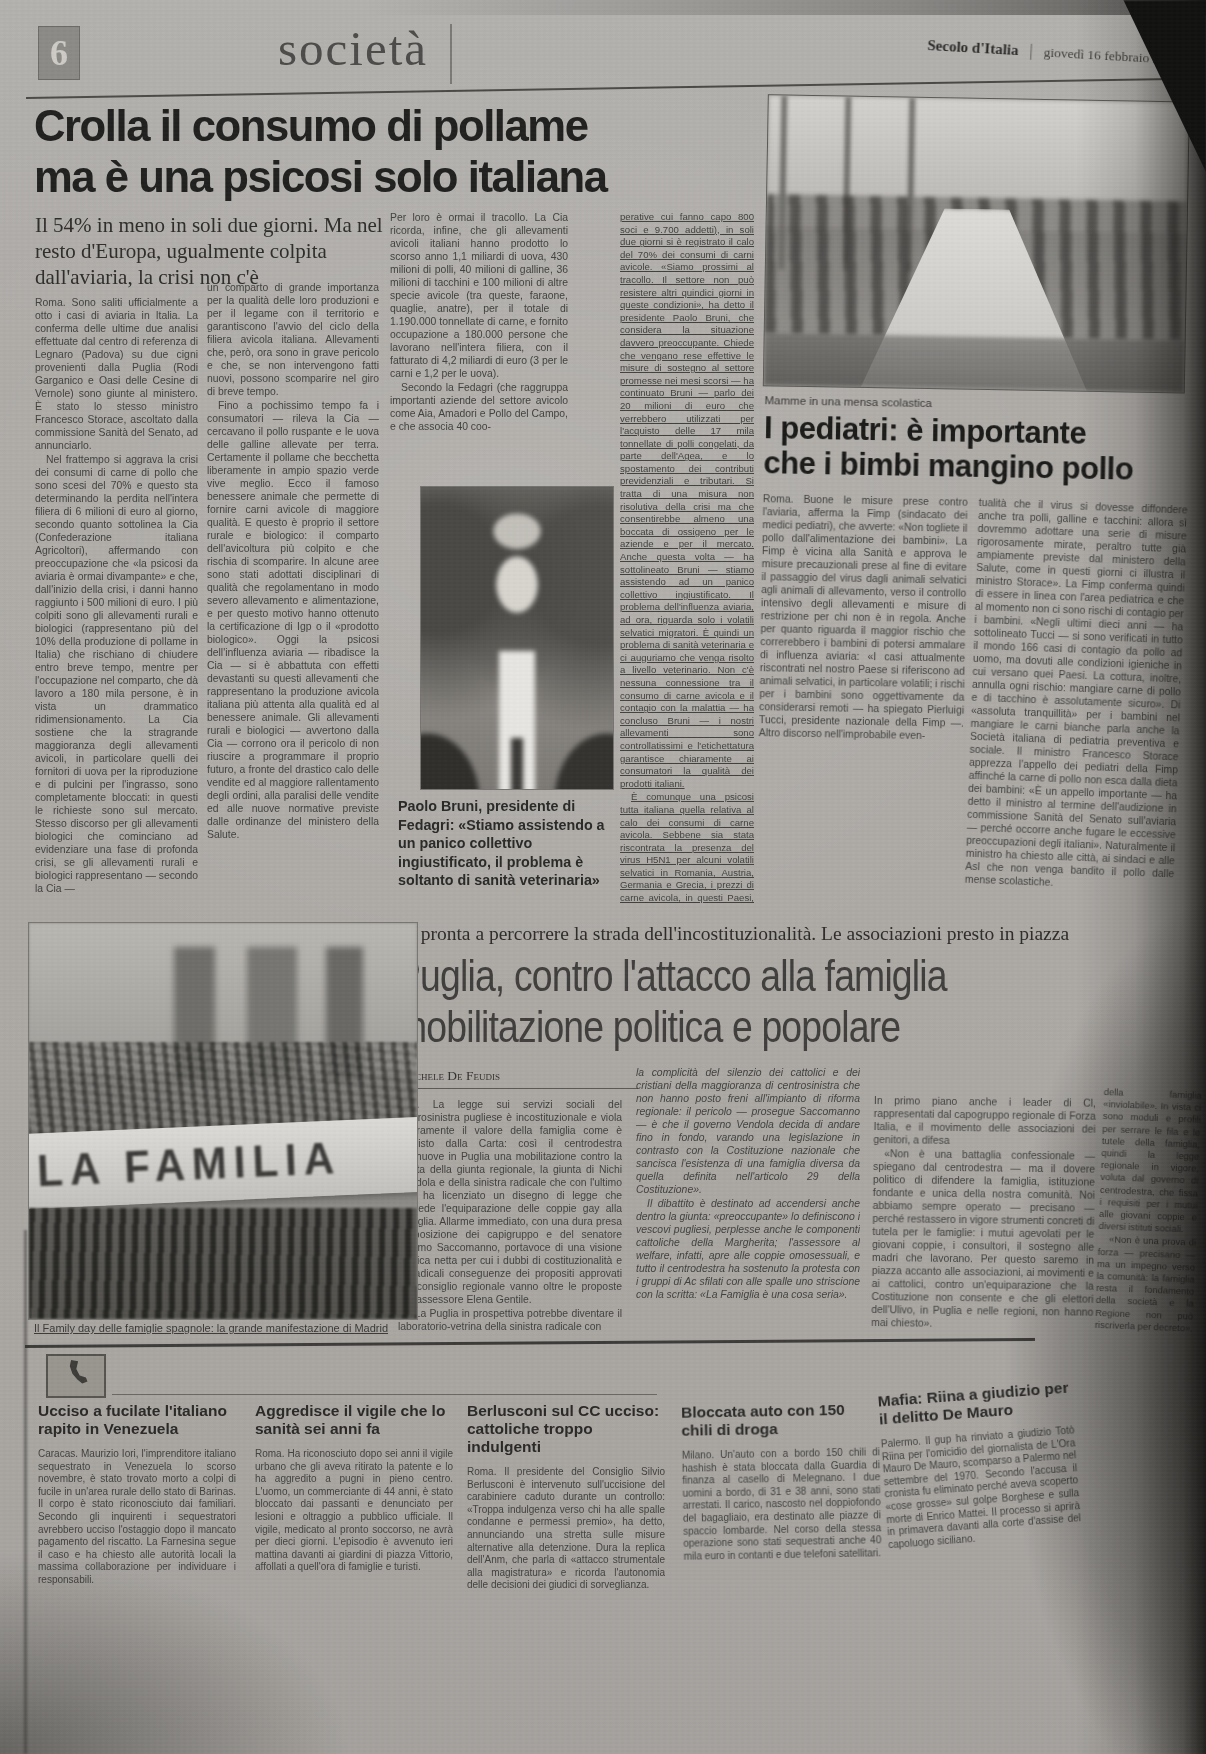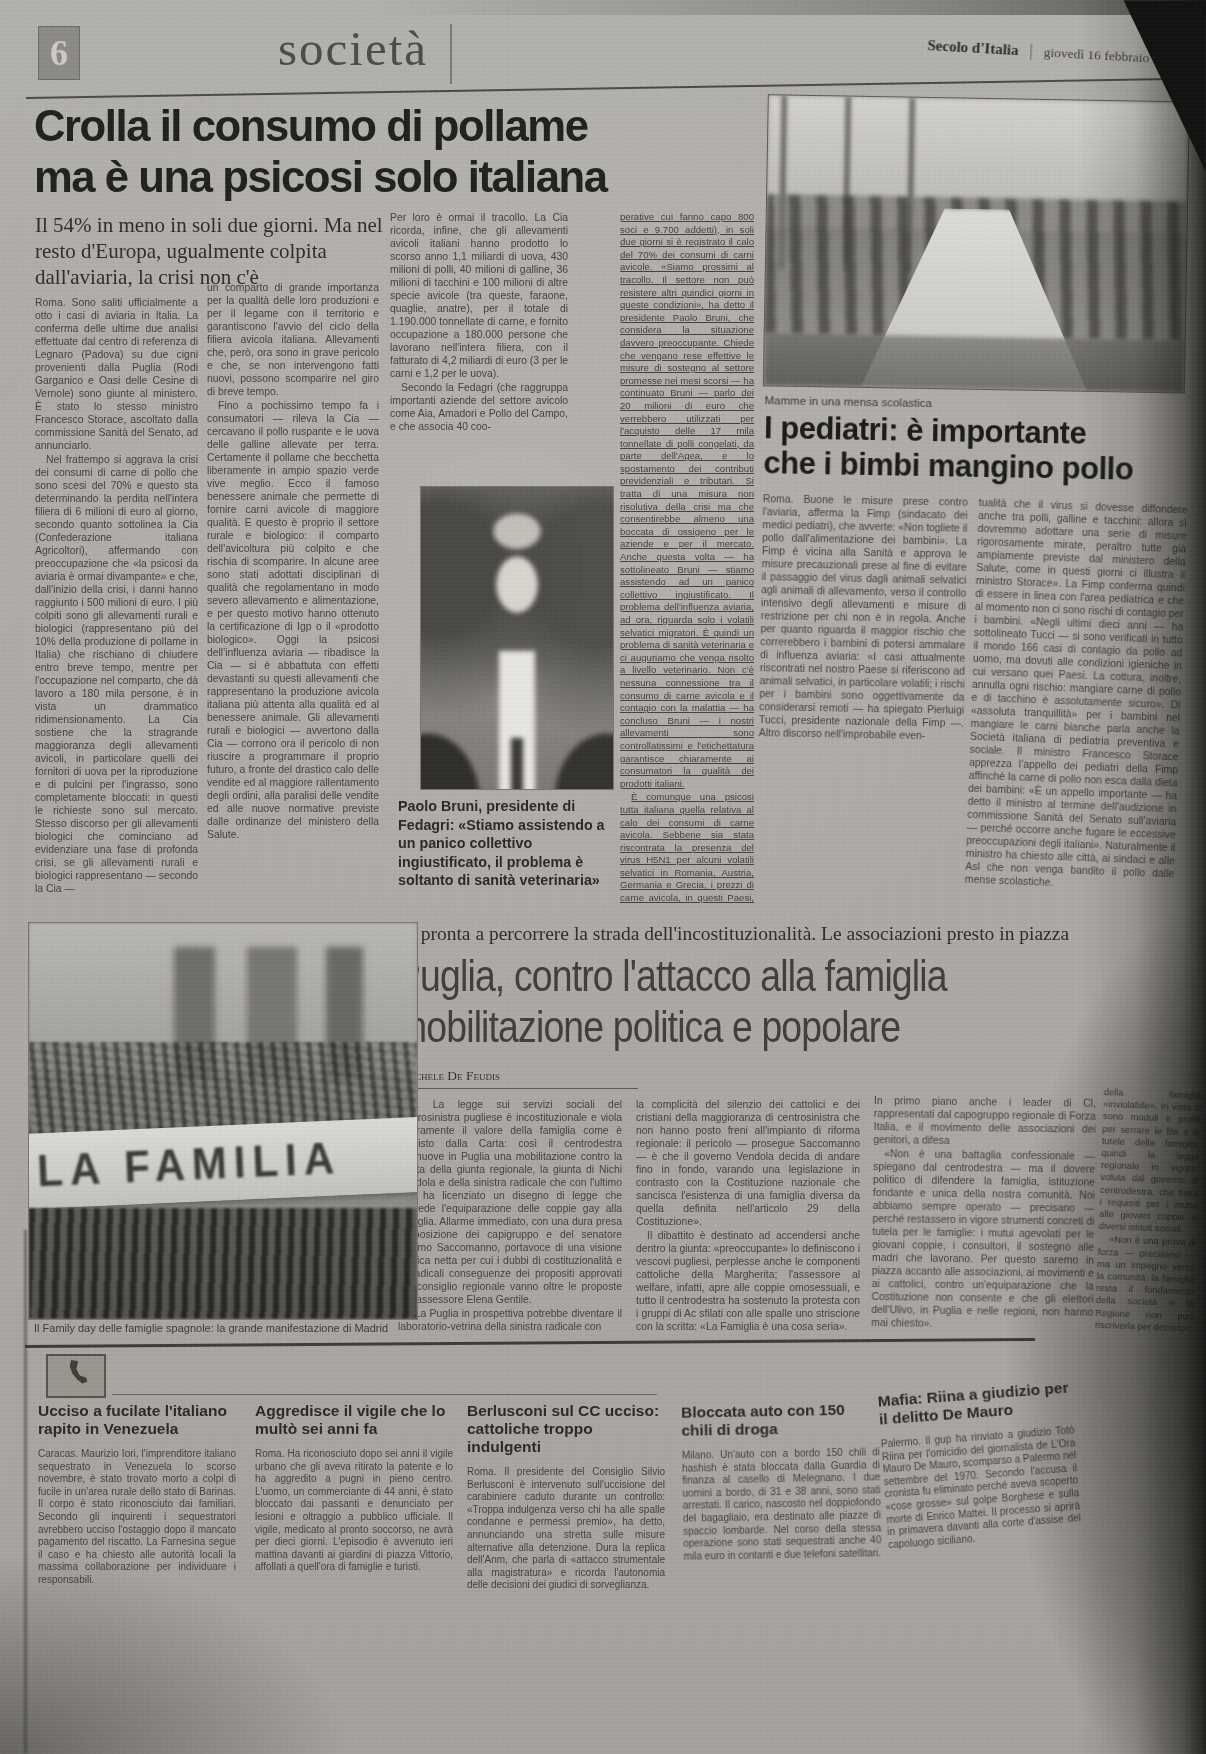--- a/index.html
+++ b/index.html
@@ -75,42 +75,42 @@
   .ped-c2{left:228px;top:404px;width:209px;height:418px;transform:rotate(1.1deg);transform-origin:left top;}
   
   .kicker{left:392px;top:923px;width:810px;font-family:"Liberation Serif",serif;
     font-size:19.5px;color:#2e2d2b;filter:blur(.45px);white-space:nowrap;overflow:hidden;}
   .puglia-headline{left:396px;top:950px;width:660px;font-size:44px;line-height:51px;
     color:#403f3d;letter-spacing:-1px;transform:scaleX(.85);transform-origin:left top;filter:blur(.4px);}
   .puglia-byline{left:400px;top:1068px;width:238px;border-bottom:1px solid #5a5855;
     padding-bottom:4px;font-family:"Liberation Serif",serif;font-variant:small-caps;
     font-size:13.5px;color:#33322f;filter:blur(.35px);}
   .pug-c1{left:398px;top:1098px;width:224px;height:246px;}
-  .pug-c2{left:636px;top:1098px;width:224px;height:250px;}
+  .pug-c2{left:636px;top:1066px;width:224px;height:250px;font-style:italic;}
   .pug-c3{left:874px;top:1094px;width:222px;height:256px;transform:rotate(.7deg);transform-origin:left top;}
   .pug-c4{left:1104px;top:1086px;width:98px;height:244px;font-size:9.4px;line-height:12.2px;
     transform:rotate(2.2deg);transform-origin:left top;}
   
   .family{left:28px;top:922px;width:388px;height:396px;border:1px solid #7a7874;background:#8e8c88;}
   .family > div{position:absolute;}
   .f-sky{inset:0 0 62% 0;background:linear-gradient(180deg,#b9b7b2,#a19f9a);filter:blur(1.5px);}
   .f-buildings{inset:6% 10% 60% 15%;filter:blur(3px);background:
       linear-gradient(90deg,transparent 0 30%,#6f6e6a 30% 44%,transparent 44% 55%,#777672 55% 72%,transparent 72% 82%,#6a6966 82% 95%,transparent 95%);}
   .f-crowd1{inset:30% 0 40% 0;filter:blur(.8px);background:
       repeating-linear-gradient(84deg,rgba(30,30,28,.55) 0 5px,rgba(125,123,119,.35) 5px 12px),
       repeating-linear-gradient(6deg,rgba(40,40,38,.35) 0 4px,rgba(110,108,104,.25) 4px 9px);}
   .f-banner{left:-6px;top:51%;width:104%;height:19%;background:linear-gradient(180deg,#dcdad6,#c4c2be);
     transform:rotate(-2.5deg);display:flex;align-items:center;padding-left:14px;
     box-shadow:0 3px 6px rgba(40,40,38,.4);}
   .f-banner span{font-weight:bold;font-size:42px;letter-spacing:7px;color:#3b3a38;
     filter:blur(.8px);transform:scaleY(1.05);white-space:nowrap;}
   .f-crowd2{inset:72% 0 0 0;filter:blur(1px);background:
       repeating-linear-gradient(92deg,rgba(25,25,23,.7) 0 6px,rgba(105,103,99,.4) 6px 13px),
       linear-gradient(180deg,#55534f,#45443f);}
-  .family-caption{left:34px;top:1322px;width:378px;font-size:11px;color:#3b3a38;filter:blur(.42px);}
+  .family-caption{left:34px;top:1322px;width:378px;font-size:11px;color:#3b3a38;filter:blur(.42px);text-decoration:underline;}
   
   .briefs-toprule{left:25px;top:1345px;width:1010px;border-top:3px solid #3d3c3a;
     transform:rotate(-0.4deg);transform-origin:left top;filter:blur(.5px);}
   .italy-box{left:46px;top:1354px;width:56px;height:40px;border:2px solid #56544f;background:#99968f;filter:blur(.4px);}
   .italy-shape{position:absolute;left:14px;top:4px;width:26px;height:30px;background:#3e3d39;
     clip-path:polygon(35% 0,62% 4%,55% 30%,68% 52%,92% 58%,98% 72%,78% 78%,60% 66%,40% 46%,30% 20%);}
   .briefs-title{left:112px;top:1356px;font-size:22px;font-weight:bold;letter-spacing:26px;
     color:#464543;filter:blur(.55px);white-space:nowrap;}
   .briefs-underline{left:112px;top:1394px;width:545px;border-top:1.5px solid #6b6965;filter:blur(.4px);}
   .brief{position:absolute;top:1402px;width:198px;}
@@ -242,21 +242,21 @@
   </div>
   <div class="abs briefs-underline"></div>
 
   <div class="brief b1">
     <h3>Ucciso a fucilate l'italiano rapito in Venezuela</h3>
     <div class="bt">
         <p class="para">Caracas. Maurizio Iori, l'imprenditore italiano sequestrato in Venezuela lo scorso novembre, è stato trovato morto a colpi di fucile in un'area rurale dello stato di Barinas. Il corpo è stato riconosciuto dai familiari. Secondo gli inquirenti i sequestratori avrebbero ucciso l'ostaggio dopo il mancato pagamento del riscatto. La Farnesina segue il caso e ha chiesto alle autorità locali la massima collaborazione per individuare i responsabili.</p>
       </div>
   </div>
   <div class="brief b2">
-    <h3>Aggredisce il vigile che lo multò sei anni fa</h3>
+    <h3>Aggredisce il vigile che lo sanità sei anni fa</h3>
     <div class="bt">
         <p class="para">Roma. Ha riconosciuto dopo sei anni il vigile urbano che gli aveva ritirato la patente e lo ha aggredito a pugni in pieno centro. L'uomo, un commerciante di 44 anni, è stato bloccato dai passanti e denunciato per lesioni e oltraggio a pubblico ufficiale. Il vigile, medicato al pronto soccorso, ne avrà per dieci giorni. L'episodio è avvenuto ieri mattina davanti ai giardini di piazza Vittorio, affollati a quell'ora di famiglie e turisti.</p>
       </div>
   </div>
   <div class="brief b3">
     <h3>Berlusconi sul CC ucciso: cattoliche troppo indulgenti</h3>
     <div class="bt">
         <p class="para">Roma. Il presidente del Consiglio Silvio Berlusconi è intervenuto sull'uccisione del carabiniere caduto durante un controllo: «Troppa indulgenza verso chi ha alle spalle condanne e permessi premio», ha detto, annunciando una stretta sulle misure alternative alla detenzione. Dura la replica dell'Anm, che parla di «attacco strumentale alla magistratura» e ricorda l'autonomia delle decisioni dei giudici di sorveglianza.</p>
       </div>
   </div>

